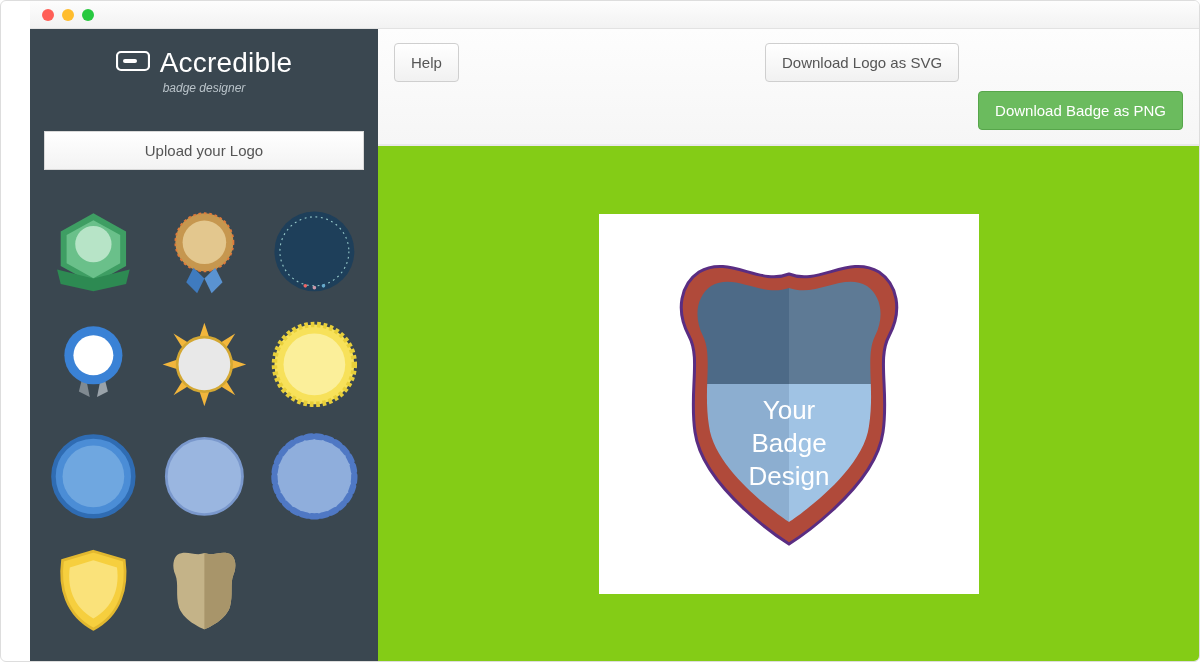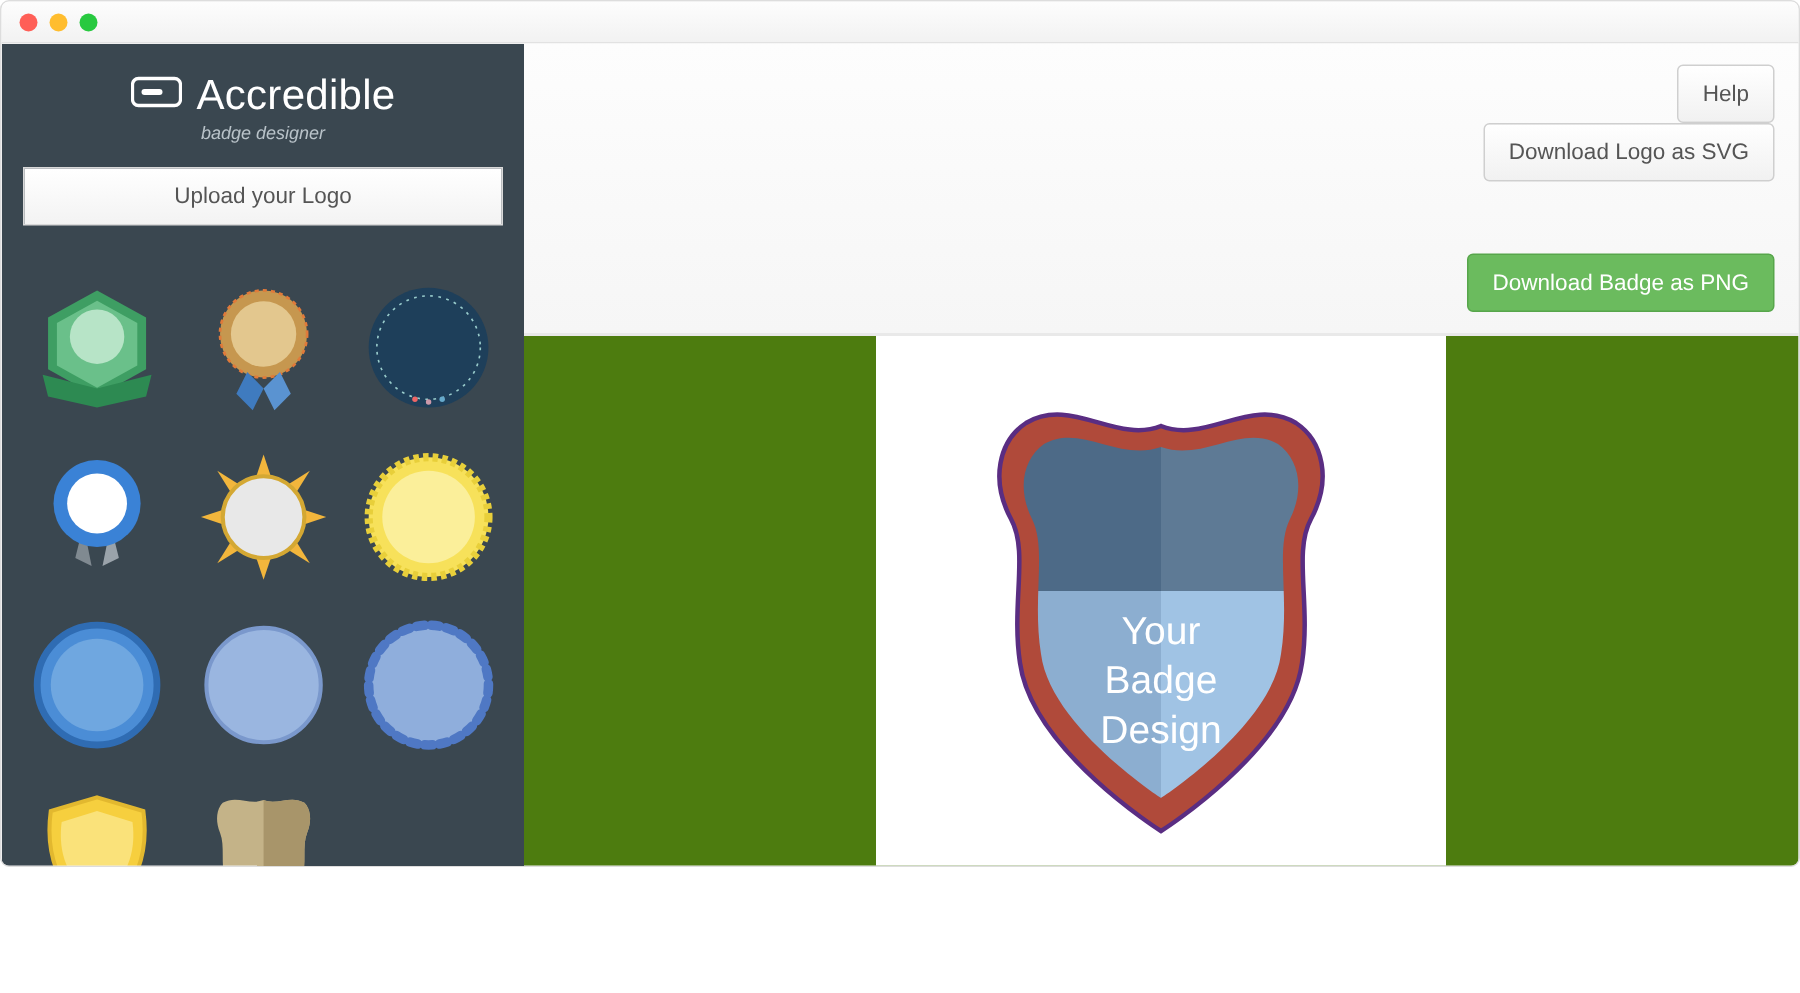--- a/index.html
+++ b/index.html
@@ -1,44 +1,44 @@
 <!DOCTYPE html>
 <html><head>
 <meta charset="utf-8">
 <style>
 * { box-sizing: border-box; margin: 0; padding: 0; }
 body { font-family: -apple-system, "Helvetica Neue", Arial, sans-serif; background: #fff; }
 
-.window { width: 1200px; height: 578px; border: 1px solid #ddd; border-radius: 6px; overflow: hidden; display: flex; flex-direction: column; }
+.window { width: 1200px; height: 662px; border: 1px solid #ddd; border-radius: 6px; overflow: hidden; display: flex; flex-direction: column; padding-left: 29px; }
 
 .titlebar { height: 28px; background: linear-gradient(#fdfdfd,#f2f2f2); border-bottom: 1px solid #e2e2e2; display: flex; align-items: center; padding: 0 12px; gap: 8px; }
 .traffic { width: 12px; height: 12px; border-radius: 50%; }
 .tl-red { background: #ff5f57; } .tl-yellow { background: #ffbd2e; } .tl-green { background: #28c940; }
 
 .app-body { display: flex; flex: 1; min-height: 0; }
 
 .sidebar { width: 348px; background: #3a4750; color: #fff; display: flex; flex-direction: column; padding: 18px 14px; overflow-y: auto; }
 .brand { display: flex; align-items: center; justify-content: center; gap: 10px; margin-bottom: 2px; color: #fff; }
 .brand-title { font-size: 28px; font-weight: 400; letter-spacing: .2px; }
-.brand-sub { text-align: center; font-size: 12px; font-style: italic; color: #b9c3c9; margin-bottom: 16px; }
+.brand-sub { text-align: center; font-size: 12px; font-style: italic; color: #b9c3c9; margin-bottom: 36px; }
 
 .upload-btn { width: 100%; background: linear-gradient(#fff,#f3f3f3); color: #555; border: 1px solid #d9d9d9; border-radius: 0; padding: 10px 0; font-size: 15px; cursor: pointer; margin-bottom: 32px; }
 .add-text { display: block; background: none; border: none; color: #e9eef1; font-size: 26px; font-weight: 300; text-align: left; cursor: pointer; margin-bottom: 8px; padding: 2px 0; }
 
 .shape-grid { display: grid; grid-template-columns: repeat(3, 1fr); gap: 14px 12px; }
 .shape-cell { width: 100%; aspect-ratio: 1/1; display: flex; align-items: center; justify-content: center; cursor: pointer; }
 .shape-cell svg { width: 92%; height: 92%; }
 
 .main { flex: 1; display: flex; flex-direction: column; }
-.toolbar { display: flex; align-items: flex-end; padding: 14px 16px; border-bottom: 2px solid #e9e9e9; gap: 0; background: linear-gradient(#fdfdfd,#f6f6f6); flex-direction: column; }
+.toolbar { display: flex; align-items: flex-start; padding: 14px 16px; border-bottom: 2px solid #e9e9e9; gap: 19px; background: linear-gradient(#fdfdfd,#f6f6f6); }
 .btn { border-radius: 4px; padding: 10px 16px; font-size: 15px; cursor: pointer; border: 1px solid #cfcfcf; background: linear-gradient(#fff,#f1f1f1); color: #555; }
 .btn-green { background: #6bbb5e; border-color: #57a64b; color: #fff; margin-top: 48px; }
 .spacer { flex: 1; }
 
-.canvas { flex: 1; background: #4d7c0f; display: flex; justify-content: center; }
+.canvas { flex: 1; background: #84cc16; display: flex; align-items: center; justify-content: center; }
 .paper { width: 380px; height: 380px; background: #fff; display: flex; align-items: center; justify-content: center; }
 .badge-text { fill: #fff; font-size: 26px; font-weight: 300; text-anchor: middle; }
 </style>
 </head>
 <body>
 
 <div class="window">
   <div class="titlebar">
     <span class="traffic tl-red"></span>
     <span class="traffic tl-yellow"></span>

